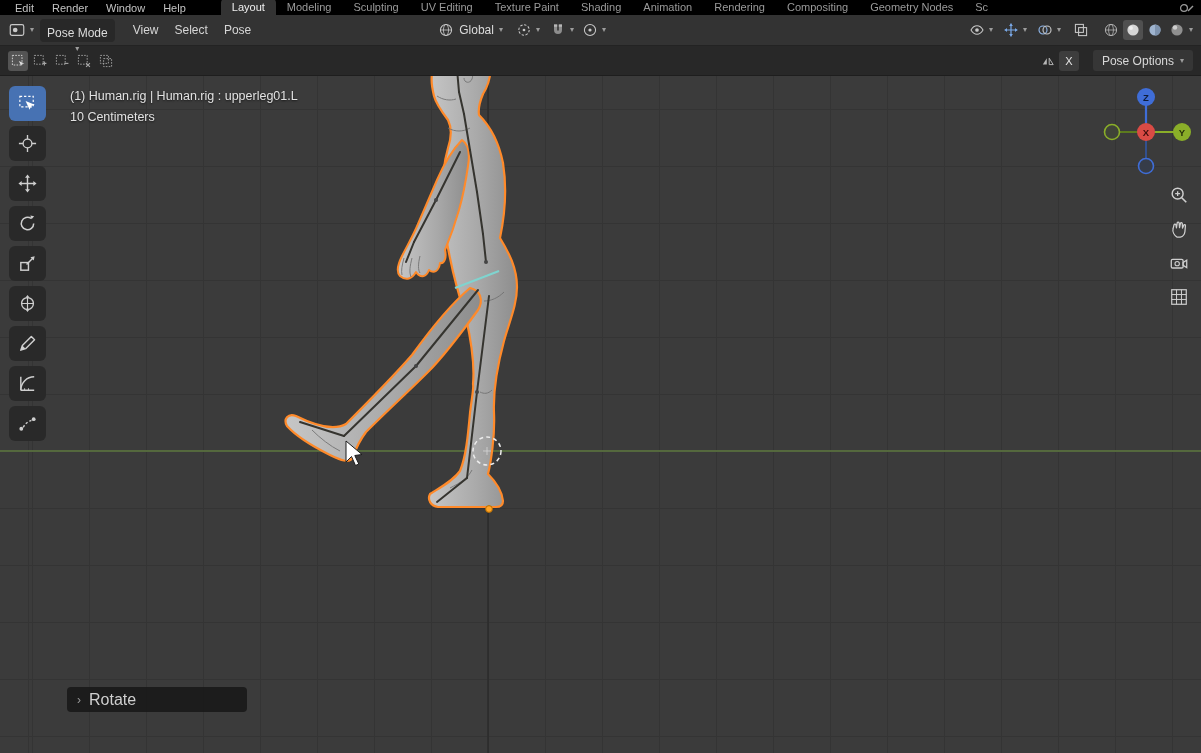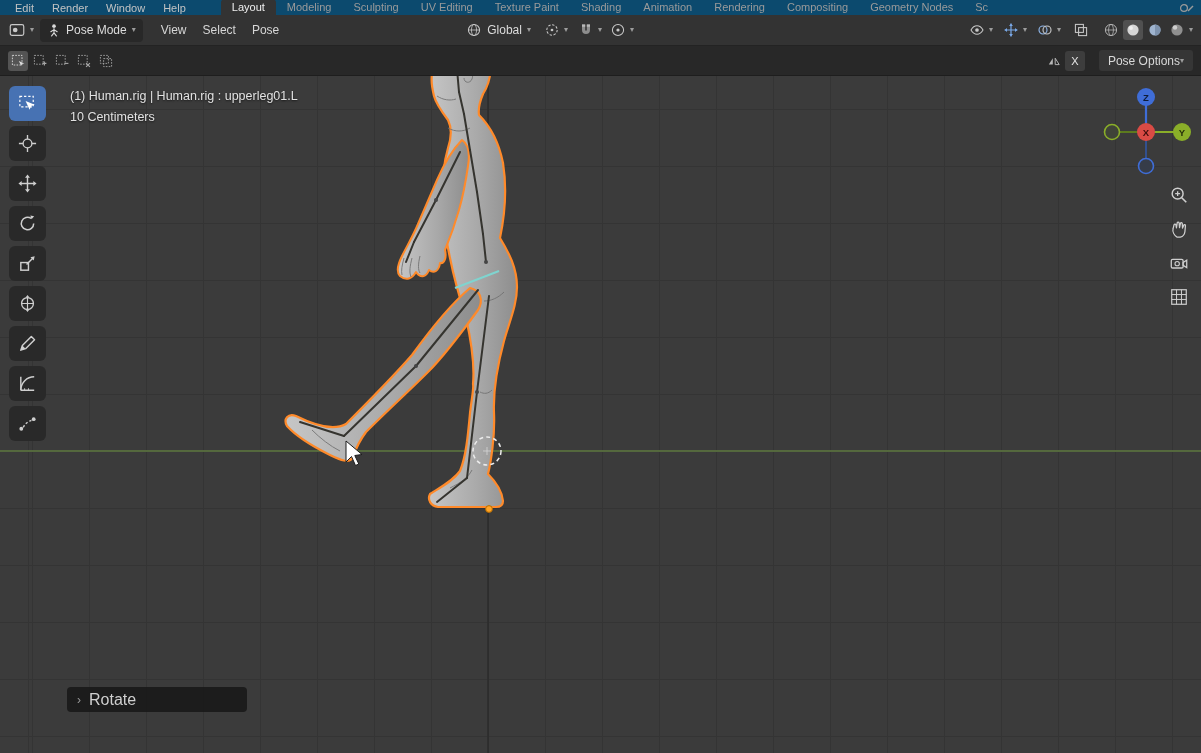--- a/index.html
+++ b/index.html
@@ -1,20 +1,20 @@
 <!DOCTYPE html>
 <html><head>
 <meta charset="utf-8">
 <style>
   html,body{margin:0;padding:0;background:#000;}
   *{box-sizing:border-box;font-family:"Liberation Sans",sans-serif;}
   .app{position:relative;width:1201px;height:753px;overflow:hidden;background:#3b3b3b;user-select:none;}
 
   
-  .topbar{position:absolute;left:0;top:0;width:100%;height:15px;background:#0c4a6e;display:flex;align-items:flex-end;padding:0 6px;z-index:30;}
+  .topbar{position:absolute;left:0;top:0;width:100%;height:15px;background:#000000;display:flex;align-items:flex-end;padding:0 6px;z-index:30;}
   .topbar .menu{font-size:11px;color:#c3c3c3;padding:0 9px 1px;cursor:default;}
   .tabs{display:flex;margin-left:26px;align-items:flex-start;}
   .tab{font-size:11px;color:#9a9a9a;padding:2px 11px 2px;border-radius:4px 4px 0 0;white-space:nowrap;}
   .tab.active{background:#333333;color:#efefef;}
   .topbar-spacer{flex:1;}
   .scene-ico{width:16px;height:12px;margin-bottom:1px;}
 
   
   .vheader{position:absolute;left:0;top:15px;width:100%;height:31px;background:#333333;border-bottom:1px solid #232323;display:flex;align-items:center;padding:0 8px;z-index:29;}
   .hbtn{display:flex;align-items:center;gap:5px;background:#282828;border-radius:4px;padding:2px 7px;height:23px;color:#dcdcdc;font-size:12px;white-space:nowrap;}
@@ -25,21 +25,21 @@
   .icon14{width:14px;height:14px;display:block;}
   .hgroup{display:flex;align-items:center;gap:4px;}
   .pill-active{background:#505050;border-radius:3px;padding:2px;display:flex;align-items:center;}
   .pad2{padding:2px;display:flex;align-items:center;}
 
   
   .tsettings{position:absolute;left:0;top:46px;width:100%;height:30px;background:#282828;border-bottom:1px solid #1e1e1e;display:flex;align-items:center;padding:0 8px;z-index:28;}
   .selmode{width:20px;height:20px;border-radius:3px;display:flex;align-items:center;justify-content:center;margin-right:2px;}
   .selmode.active{background:#545454;}
   .xtoggle{min-width:20px;height:20px;background:#3d3d3d;border-radius:3px;color:#e4e4e4;font-size:11px;display:flex;align-items:center;justify-content:center;padding:0 5px;margin-left:3px;}
-  .poseopts{display:flex;align-items:center;gap:0;background:#363636;border-radius:3px;height:21px;padding:0 9px;color:#d8d8d8;font-size:12px;margin-left:14px;}
+  .poseopts{display:flex;align-items:center;gap:6px;background:#363636;border-radius:3px;height:21px;padding:0 9px;color:#d8d8d8;font-size:12px;margin-left:14px;}
 
   
   .viewport-bg{position:absolute;left:0;top:76px;width:1201px;height:677px;background-color:#3b3b3b;
     background-image:repeating-linear-gradient(to right,#343434 0 1px,transparent 1px 57px),
                      repeating-linear-gradient(to bottom,#343434 0 1px,transparent 1px 57px);
     background-position:32px 33px;}
   .scene-svg{position:absolute;left:0;top:0;width:1201px;height:753px;pointer-events:none;z-index:5;}
 
   .overlay-text{position:absolute;left:70px;top:86px;z-index:10;color:#e2e2e2;font-size:12.5px;line-height:20.5px;text-shadow:0 1px 2px rgba(0,0,0,.6);}
 
@@ -93,21 +93,21 @@
 
   <div class="vheader">
     <div class="hgroup">
       <svg class="icon18" viewBox="0 0 20 20">
         <rect x="2.5" y="4" width="15" height="12" rx="2" fill="none" stroke="#c9c9c9" stroke-width="1.3"></rect>
         <circle cx="8" cy="10" r="2.6" fill="#c9c9c9"></circle>
       </svg>
       <span class="chev">▾</span>
     </div>
 
-    <div class="hbtn" style="margin-left:6px;">
+    <div class="hbtn" style="margin-left:6px;flex-direction:column;">
       <svg class="icon14" viewBox="0 0 20 20">
         <circle cx="10" cy="4.5" r="2.6" fill="#d8d8d8"></circle>
         <path d="M10 8v6 M10 9.5l-4.5 3 M10 9.5l4.5 3 M10 14l-3.4 4.5 M10 14l3.4 4.5" stroke="#d8d8d8" stroke-width="1.6" fill="none" stroke-linecap="round"></path>
       </svg>
       <span>Pose Mode</span>
       <span class="chev">▾</span>
     </div>
 
     <div style="display:flex;margin-left:10px;align-items:flex-end;">
       <span class="hmenu">View</span>

